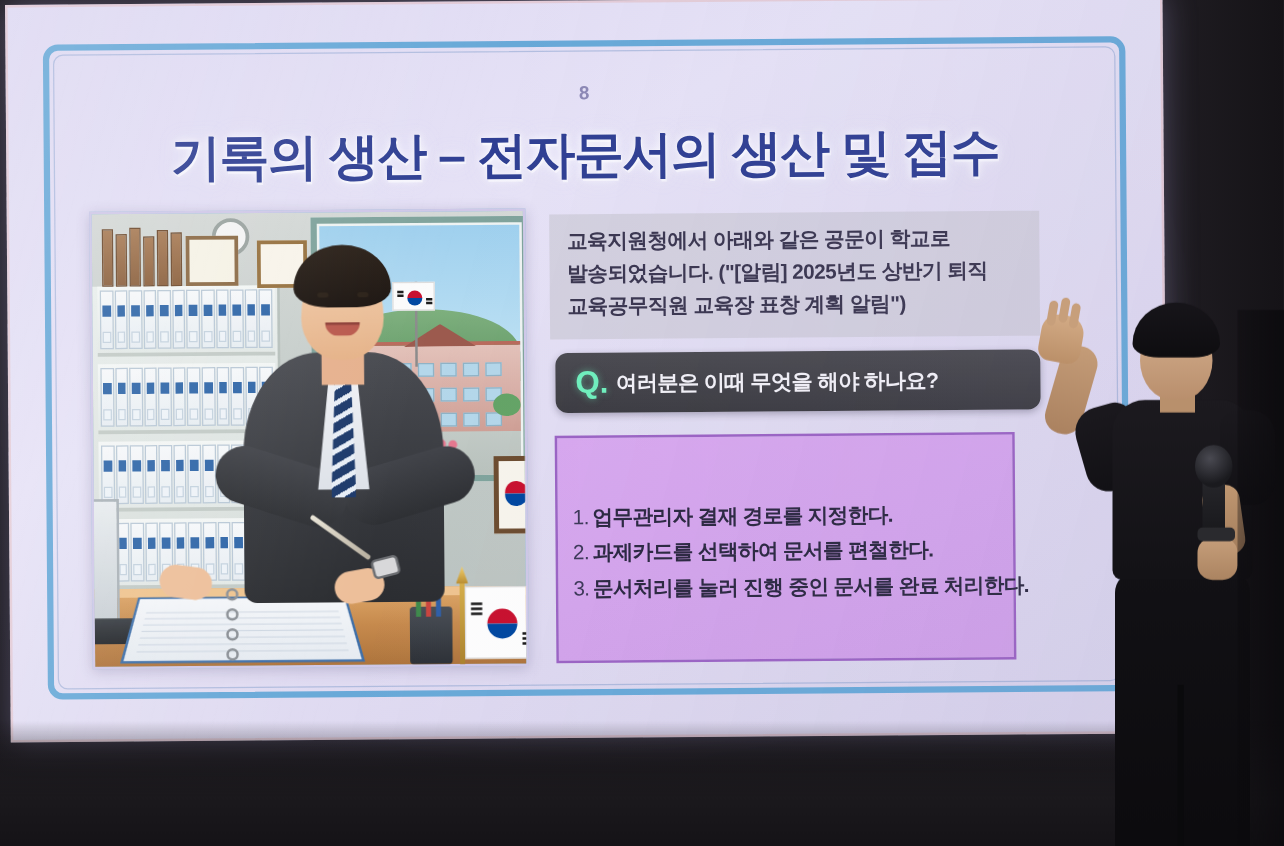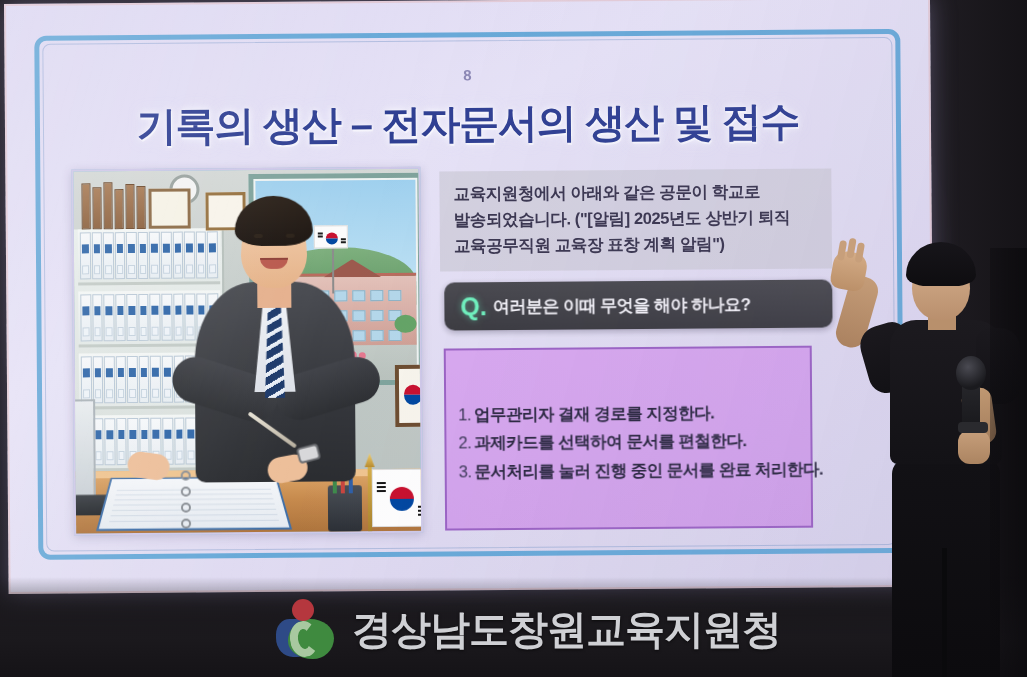--- a/index.html
+++ b/index.html
@@ -565,29 +565,20 @@
             <span class="num">3.</span><span>문서처리를 눌러 진행 중인 문서를 완료 처리한다.</span>
           </li>
         </ol>
       </div>
 
     </div>
   </div>
 
   <div class="wall-bottom"></div>
 
-  <div id="org-logo">
-    <div id="logo-mark">
-      <div id="logo-blue"></div>
-      <div id="logo-green"></div>
-      <div id="logo-c"></div>
-      <div id="logo-red"></div>
-    </div>
-    <div id="org-name">경상남도창원교육지원청</div>
-  </div>
 
   <div id="presenter">
     <div class="sp sp-arm-up"></div>
     <div class="sp sp-hand-up">
       <div class="sp-finger" style="left:3px;"></div>
       <div class="sp-finger" style="left:12px;top:-14px;"></div>
       <div class="sp-finger" style="left:21px;top:-11px;"></div>
     </div>
     <div class="sp sp-sleeve-l"></div>
     <div class="sp sp-legs"></div>

